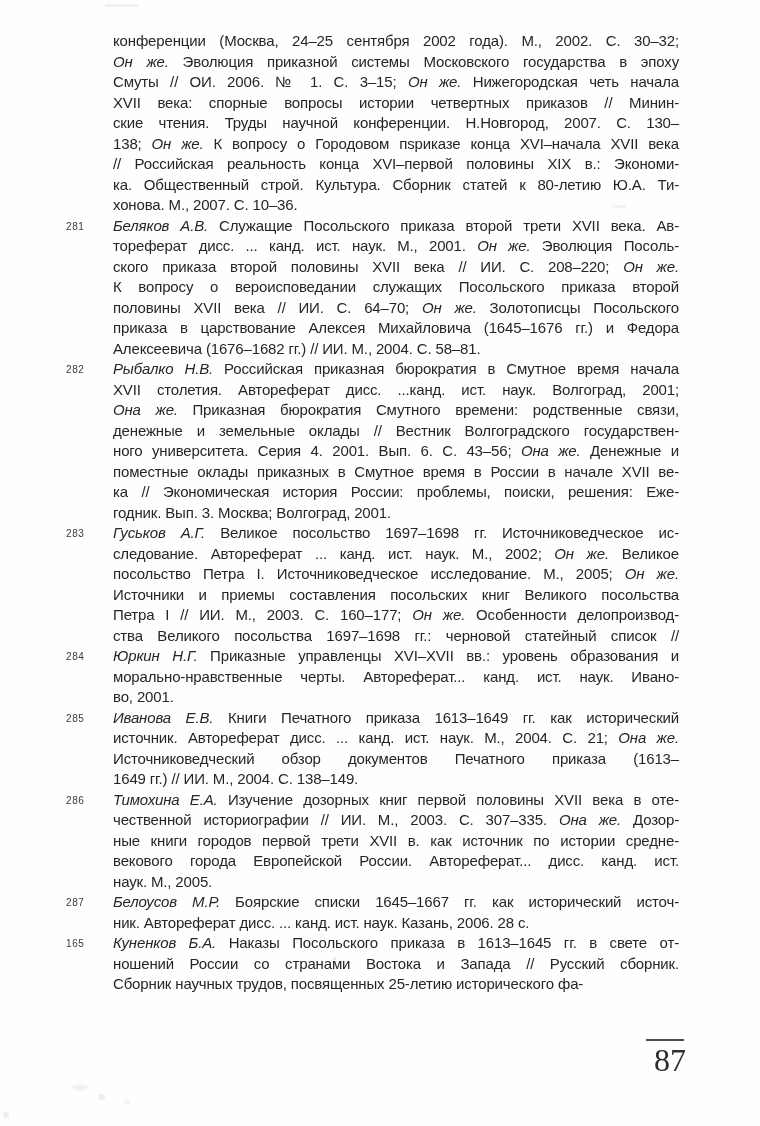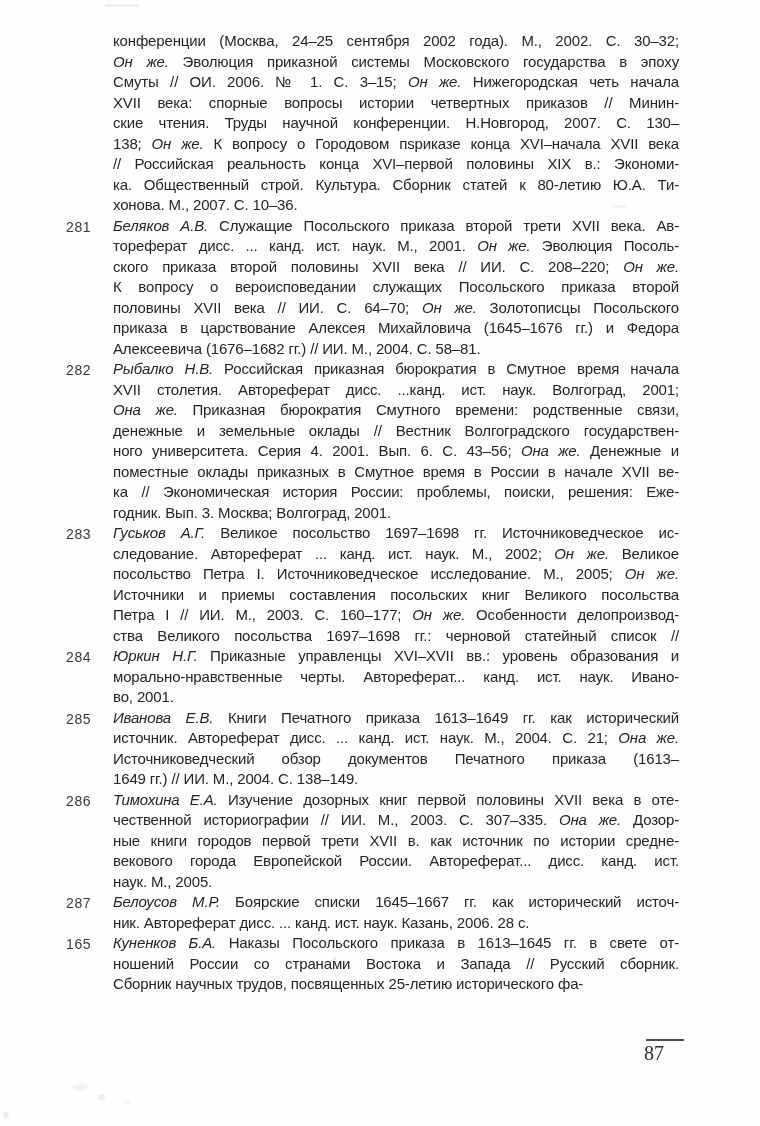--- a/index.html
+++ b/index.html
@@ -28,21 +28,21 @@
   }
   .note {
     position: relative;
     margin: 0;
     padding: 0;
   }
   .note-marker {
     position: absolute;
     left: -47px;
     top: 1px;
-    font-size: 14px;
+    font-size: 10px;
     letter-spacing: 0.6px;
     color: #3a3a3a;
     font-style: normal;
   }
   .note-line {
     text-align: justify;
     text-align-last: justify;
     height: 20.5px;
     overflow: visible;
   }
@@ -59,23 +59,23 @@
     top: 1039px;
     width: 38px;
     height: 2px;
     background: #4d4d4d;
   }
   .page-number {
     position: absolute;
     left: 644px;
     top: 1042px;
     width: 42px;
-    text-align: left;
+    text-align: right;
     font-family: "Liberation Serif", serif;
-    font-size: 20px;
+    font-size: 32px;
     color: #2e2e2e;
   }
   
   .speck {
     position: absolute;
     background: #d9d9d9;
     border-radius: 50%;
     opacity: 0.55;
   }
   .speck.s1 { left: 105px; top: 4px;   width: 34px; height: 3px; border-radius: 2px; opacity: 0.35; }

